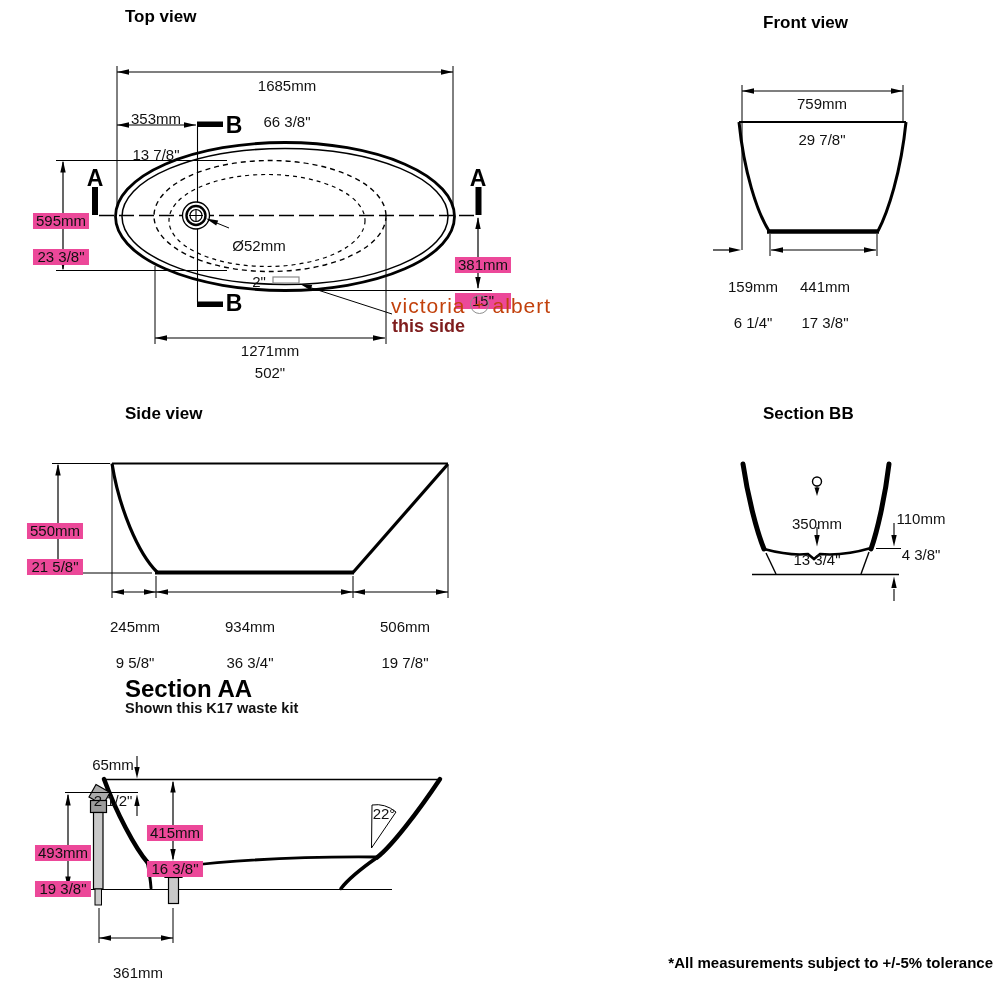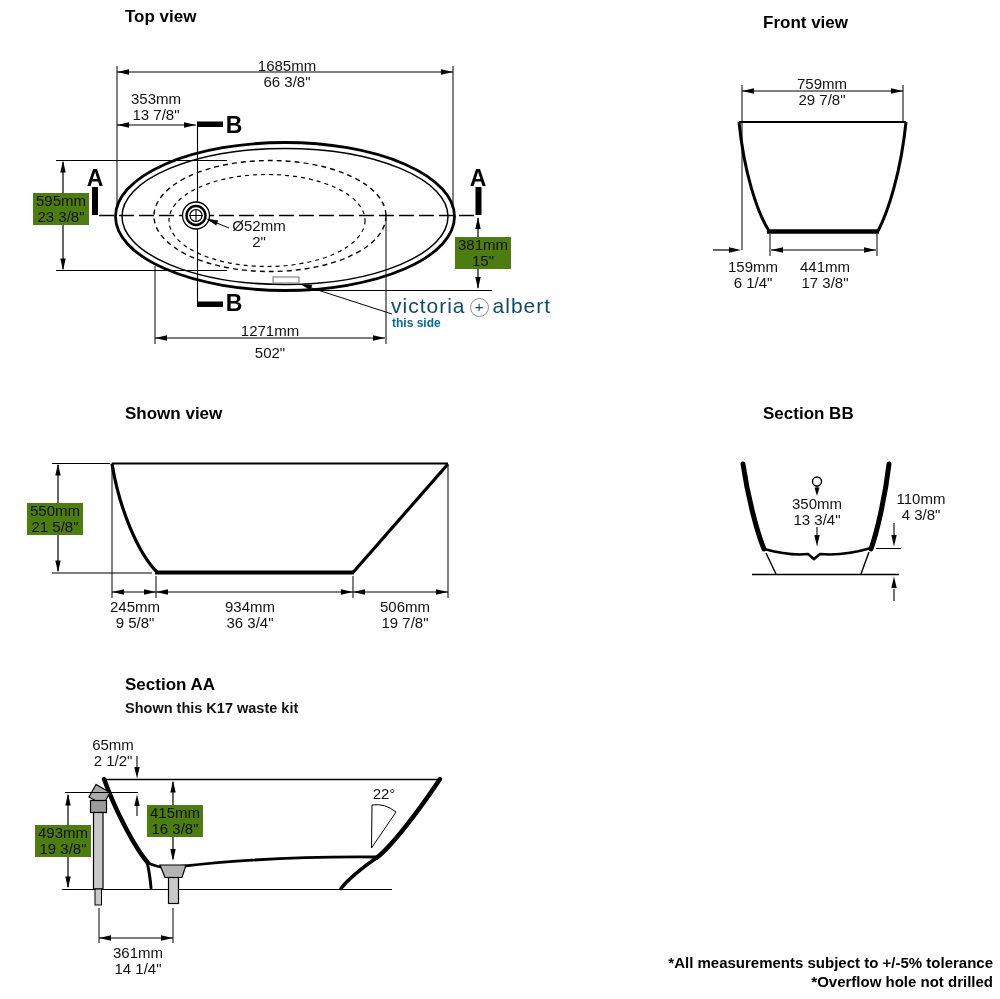--- a/index.html
+++ b/index.html
@@ -1,33 +1,33 @@
 <!DOCTYPE html>
 <html><head>
 <meta charset="utf-8">
 <style>
   html,body{margin:0;padding:0;background:#fff;}
   .page{position:relative;width:1000px;height:999px;background:#fff;overflow:hidden;
         font-family:"Liberation Sans",sans-serif;color:#111;}
   .page svg{position:absolute;left:0;top:0;}
   .lbl{position:absolute;transform:translateX(-50%);text-align:center;
        font-size:15px;line-height:16px;white-space:nowrap;color:#111;}
-  .lbl span{display:block;}
-  .lbl.bg span{background:#4d7c0f;padding:0 3px;}
+  .lbl span{display:block;margin-top:20px;}
+  .lbl.bg span{background:#ec4899;padding:0 3px;}
   .lbl.gap span + span{margin-top:6px;}
   .title{position:absolute;font-weight:bold;font-size:17px;color:#000;white-space:nowrap;}
-  .title.big{font-size:17px;}
+  .title.big{font-size:24px;}
   .subtitle{position:absolute;font-weight:bold;font-size:14.5px;white-space:nowrap;}
   .marker{position:absolute;transform:translateX(-50%);font-size:23px;font-weight:600;color:#000;}
-  .logo{position:absolute;display:flex;align-items:flex-end;gap:4px;color:#0c4a6e;
+  .logo{position:absolute;display:flex;align-items:flex-start;gap:4px;color:#c2410c;
         font-size:21px;font-weight:300;letter-spacing:1px;line-height:22px;}
   .logo .plus{width:17px;height:17px;border:1.5px solid #8f8f8f;border-radius:50%;
         font-size:15px;line-height:16px;text-align:center;letter-spacing:0;flex:0 0 auto;}
-  .thisside{position:absolute;font-weight:bold;font-size:12px;color:#0369a1;white-space:nowrap;}
-  .footnotes{position:absolute;right:7px;top:953px;text-align:right;font-weight:bold;
+  .thisside{position:absolute;font-weight:bold;font-size:18px;color:#7f1d1d;white-space:nowrap;}
+  .footnotes{position:absolute;right:7px;top:953px;text-align:left;font-weight:bold;
         font-size:15px;line-height:19px;color:#000;}
 </style>
 </head>
 <body>
 
 <div class="page">
 
 <svg width="1000" height="999" viewBox="0 0 1000 999">
 
   <g stroke="#000" fill="none">
@@ -233,21 +233,21 @@
     </div>
   <div class="lbl" style="left:753px;top:259px">
     <span>159mm</span>
       <span>6 1/4"</span>
     </div>
   <div class="lbl" style="left:825px;top:259px">
     <span>441mm</span>
       <span>17 3/8"</span>
     </div>
 
-  <div class="title" style="left:125px;top:404px">Shown view</div>
+  <div class="title" style="left:125px;top:404px">Side view</div>
   <div class="lbl bg" style="left:55px;top:503px">
     <span>550mm</span>
       <span>21 5/8"</span>
     </div>
   <div class="lbl" style="left:135px;top:599px">
     <span>245mm</span>
       <span>9 5/8"</span>
     </div>
   <div class="lbl" style="left:250px;top:599px">
     <span>934mm</span>
@@ -285,16 +285,15 @@
   <div class="lbl" style="left:384px;top:786px">
     <span>22°</span>
     </div>
   <div class="lbl" style="left:138px;top:945px">
     <span>361mm</span>
       <span>14 1/4"</span>
     </div>
 
   <div class="footnotes">
     <div>*All measurements subject to +/-5% tolerance</div>
-    <div>*Overflow hole not drilled</div>
   </div>
 
 </div>
 
 </body></html>

